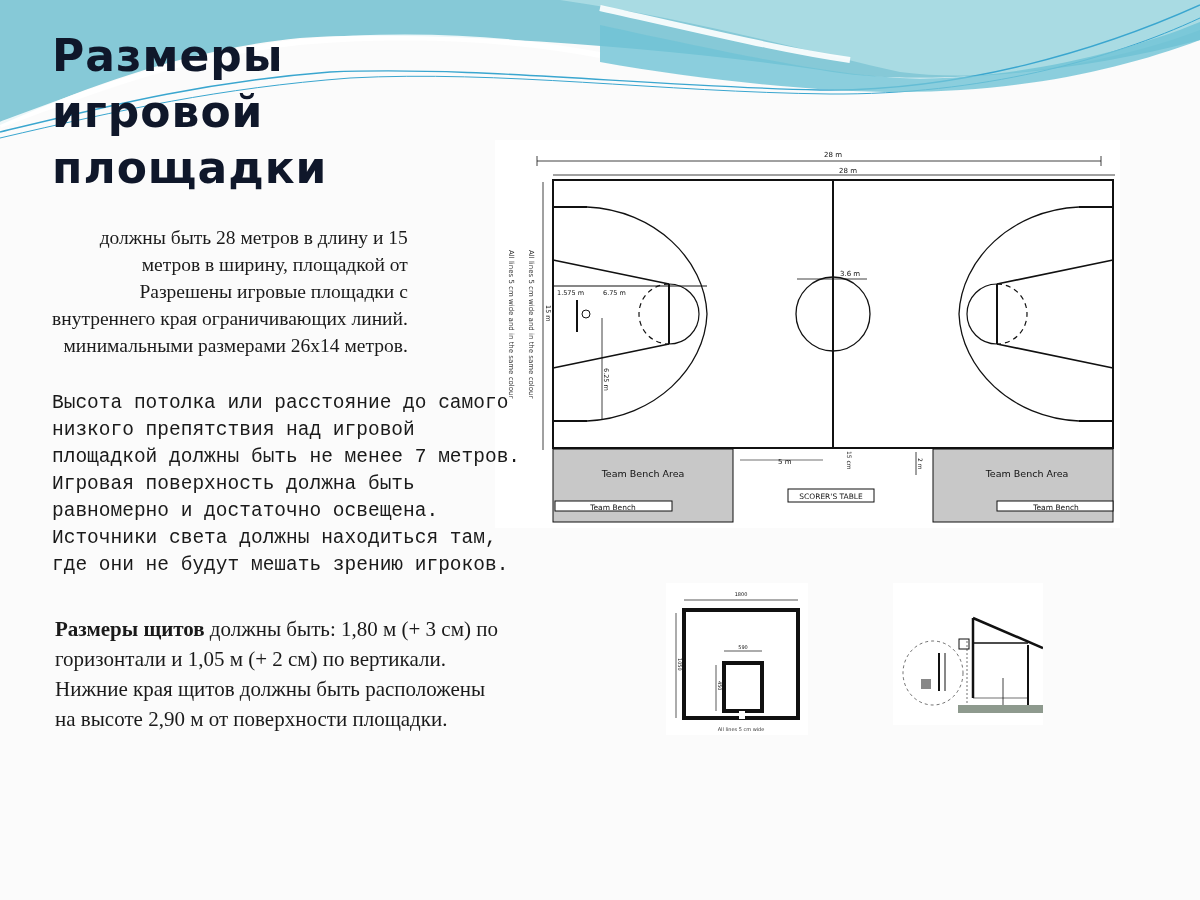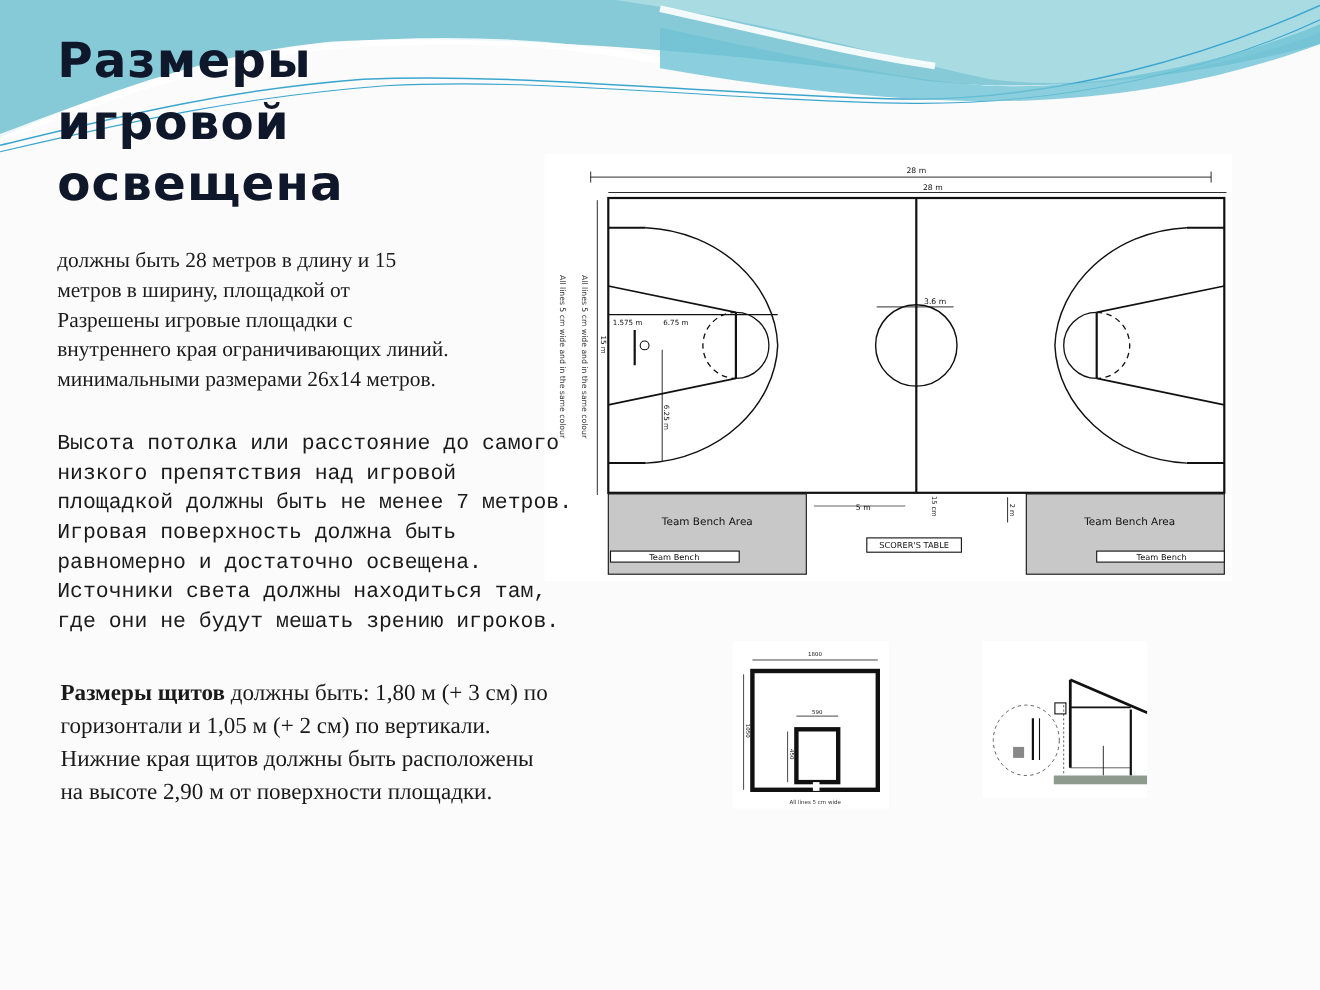--- a/index.html
+++ b/index.html
@@ -14,21 +14,21 @@
       font-family: "DejaVu Sans", sans-serif; font-weight: bold;
       font-size: 44px; line-height: 56px; color: #0f172a; margin: 0;
       letter-spacing: 1px;
     }
     .title span { display: block; }
     .para {
       position: absolute; z-index: 2; color: #1a1a1a;
       font-family: "Liberation Serif", serif; font-size: 19.5px; line-height: 27px; margin: 0;
     }
     .para span { display: block; white-space: nowrap; }
-    .p1 { left: 52px; top: 224px; }
+    .p1 { left: 52px; top: 224px; text-align: right; }
     .p2 { left: 52px; top: 390px; font-family: Liberation Mono, monospace; }
     .p3 { left: 55px; top: 614px; font-size: 21px; line-height: 30px; }
     .p3 b { font-weight: bold; text-align: center; }
     .court-fig { position: absolute; left: 495px; top: 140px; width: 625px; height: 388px; background: #ffffff; z-index: 1; }
     .fig-small1 { position: absolute; left: 666px; top: 583px; width: 142px; height: 152px; background: #ffffff; z-index: 1; }
     .fig-small2 { position: absolute; left: 893px; top: 583px; width: 150px; height: 142px; background: #ffffff; z-index: 1; }
     svg text { font-family: "DejaVu Sans", sans-serif; }
   </style>
 </head>
 <body>
@@ -39,21 +39,21 @@
   <path d="M0,125 C80,95 180,55 300,42 C420,32 520,40 600,55" fill="none" stroke="#ffffff" stroke-width="6" opacity="0.85"></path>
   <path d="M0,132 C100,108 200,82 330,72 C480,66 640,86 820,90 C960,92 1100,50 1200,5" fill="none" stroke="#3aa6cf" stroke-width="1.4"></path>
   <path d="M0,138 C120,110 220,88 350,78 C500,70 660,92 830,94 C980,95 1110,60 1200,18" fill="none" stroke="#3aa6cf" stroke-width="1"></path>
   <path d="M600,25 C760,60 840,75 900,78 C1000,82 1120,55 1200,22 L1200,40 C1120,70 1020,92 900,92 C820,92 700,80 600,62 Z" fill="#6fc3d6" opacity="0.8"></path>
   <path d="M600,8 C700,30 780,50 850,60" fill="none" stroke="#ffffff" stroke-width="6" opacity="0.9"></path>
 </svg>
 
 <h1 class="title">
   <span>Размеры</span>
   <span>игровой</span>
-  <span>освещена</span>
+  <span>площадки</span>
 </h1>
 
 <p class="para p1">
   <span>должны быть 28 метров в длину и 15</span>
   <span>метров в ширину, площадкой от</span>
   <span>Разрешены игровые площадки с</span>
   <span>внутреннего края ограничивающих линий.</span>
   <span>минимальными размерами 26х14 метров.</span>
 </p>
 

